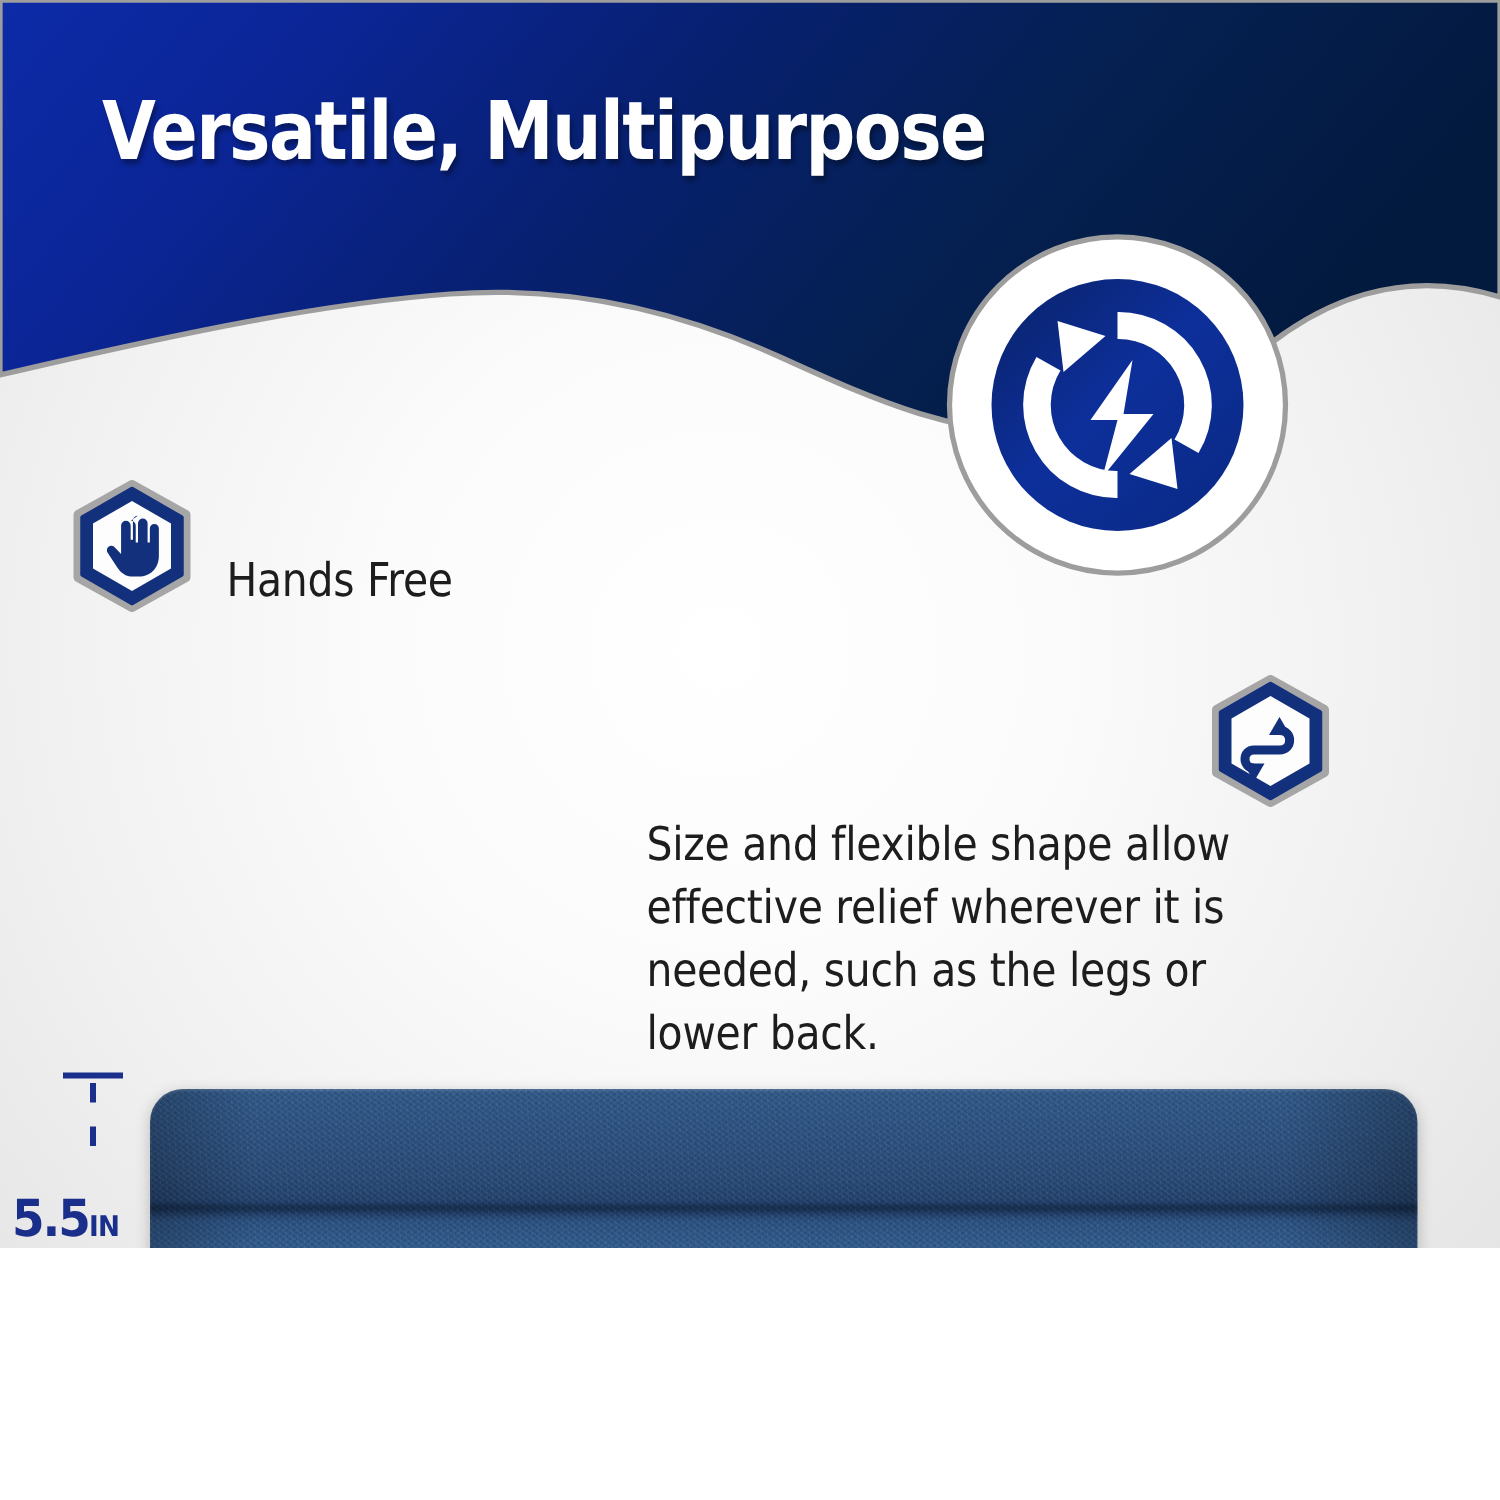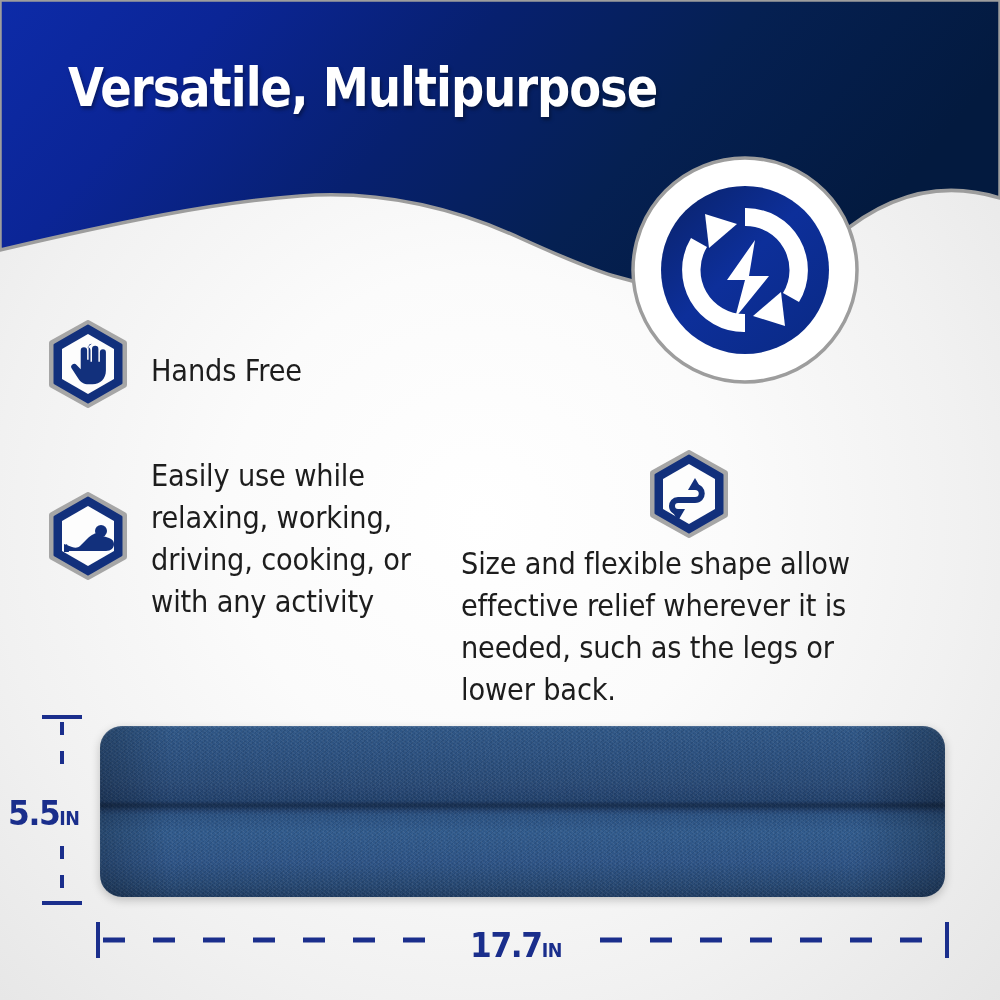--- a/index.html
+++ b/index.html
@@ -4,21 +4,21 @@
 <style>
   html,body{margin:0;padding:0;}
   body{
     width:1000px;height:1000px;
     font-family:"Liberation Sans", sans-serif;
     background:#ffffff;
     overflow:hidden;
   }
   .canvas{
     position:relative;
-    width:1000px;height:1000px;
+    width:1000px;height:832px;
     overflow:hidden;
     background:
       radial-gradient(circle at 48% 52%, #ffffff 0%, #fbfbfb 34%, #f1f1f1 66%, #e4e4e4 100%);
   }
 
   
   .header-wrap{
     position:absolute;left:0;top:0;width:1000px;height:330px;
   }
   .header-wrap svg{display:block;width:1000px;height:330px;}
@@ -46,21 +46,21 @@
     position:absolute;
     left:627px; top:152px;
     width:236px;height:236px;
   }
   .badge svg{display:block;width:236px;height:236px;}
 
   
   .feature{
     position:absolute;
     display:flex;
-    align-items:center;
+    align-items:flex-end;
   }
   .feat-hands{ left:47px;  top:320px;  width:390px; }
   .feat-easily{left:47px;  top:450px;  width:400px; }
   .feat-size{  left:490px; top:450px;  width:420px;flex-direction:column; }
 
   .hex{
     flex:0 0 auto;
     width:82px;height:88px;
     margin-right:22px;
   }
@@ -205,36 +205,20 @@
                  a3.2 3.2 0 0 1 6.4 0 v19.5
                  c0 8.6 -6 14.6 -14.2 14.6 h-4.2
                  c-5.2 0 -8.4 -2.4 -11.2 -6.6 l-6.6 -10
                  a3.2 3.2 0 0 1 5 -4 l4.4 4.6 v-20.1
                  a3.4 3.4 0 0 1 6.8 0 v10 h1.6 v-13.6 a3.4 3.4 0 0 1 3.4 -3.4 z" fill="#12307c" transform="translate(-2,-1) scale(0.94) translate(5,5)"></path>
       </svg>
     </div>
     <div class="feat-text">Hands Free</div>
   </div>
 
-  <div class="feature feat-easily">
-    <div class="hex">
-      <svg viewBox="0 0 82 88" xmlns="http://www.w3.org/2000/svg">
-        <polygon points="41,3 77,23 77,65 41,85 5,65 5,23" fill="none" stroke="#a6a6a6" stroke-width="6" stroke-linejoin="round"></polygon>
-        <polygon points="41,6 74,25 74,63 41,82 8,63 8,25" fill="#12307c" stroke="#12307c" stroke-width="3" stroke-linejoin="round"></polygon>
-        <polygon points="41,14 67,29 67,59 41,74 15,59 15,29" fill="#fdfdfd"></polygon>
-        <g fill="#12307c">
-          <circle cx="54" cy="39" r="6"></circle>
-          <path d="M47 42 c-3 1 -5 3 -7 5 l-7 7 c-2 2 -5 2 -8 1 l-8 -3 v7 h42 c5 0 8 -3 8 -7
-                   0 -3 -2 -5 -5 -6 l-12 -4 c-1 -1 -2 -1 -3 0 z"></path>
-          <path d="M20 52 l-3 2 v6 h5 z"></path>
-        </g>
-      </svg>
-    </div>
-    <div class="feat-text">Easily use while relaxing, working, driving, cooking, or with any activity</div>
-  </div>
 
   <div class="feature feat-size">
     <div class="hex">
       <svg viewBox="0 0 82 88" xmlns="http://www.w3.org/2000/svg">
         <polygon points="41,3 77,23 77,65 41,85 5,65 5,23" fill="none" stroke="#a6a6a6" stroke-width="6" stroke-linejoin="round"></polygon>
         <polygon points="41,6 74,25 74,63 41,82 8,63 8,25" fill="#12307c" stroke="#12307c" stroke-width="3" stroke-linejoin="round"></polygon>
         <polygon points="41,14 67,29 67,59 41,74 15,59 15,29" fill="#fdfdfd"></polygon>
         <g fill="none" stroke="#12307c" stroke-width="6" stroke-linecap="butt">
           <path d="M30 62 C22 62 22 50 30 50 L47 50 C56 50 56 37 47 37"></path>
         </g>

